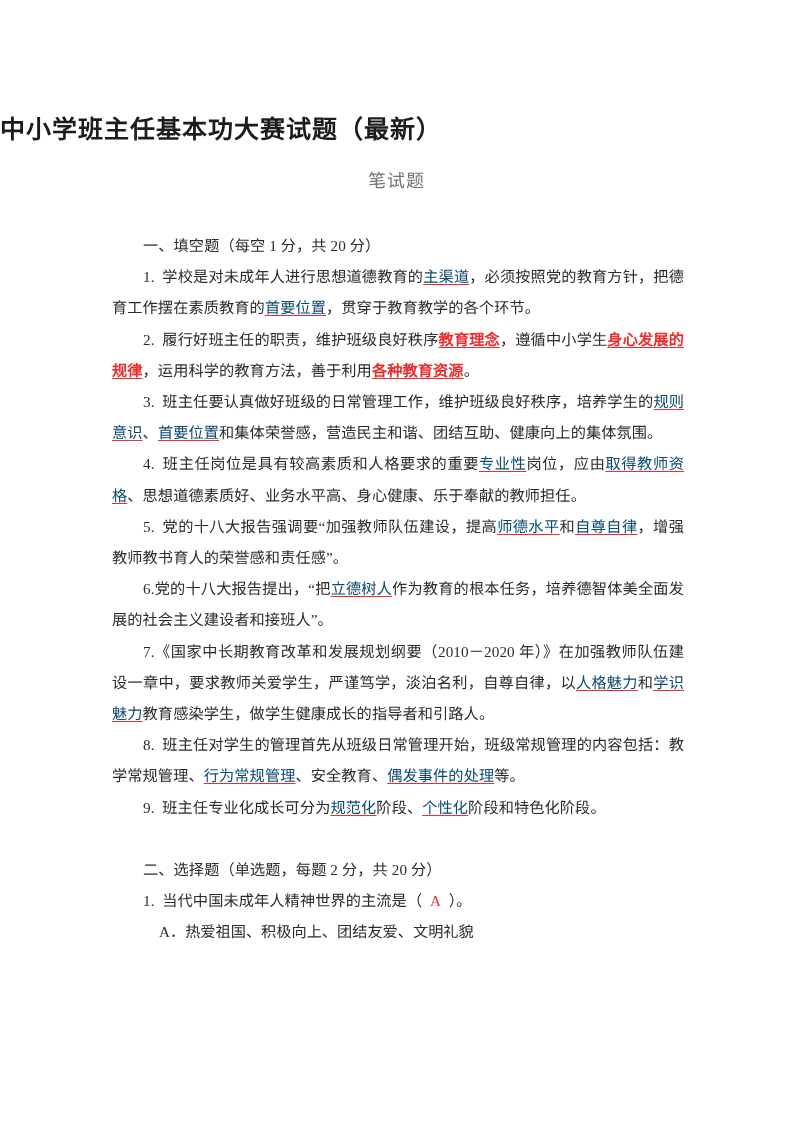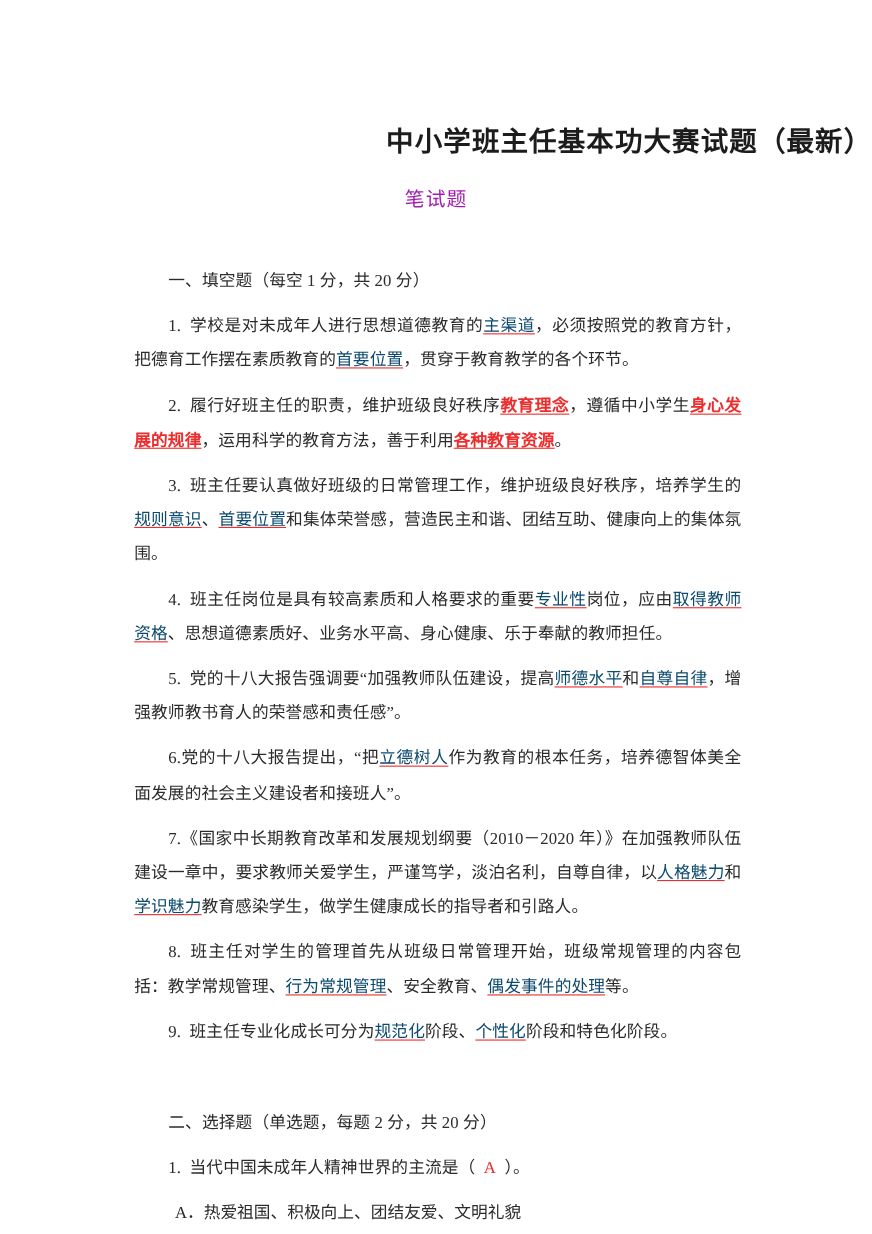--- a/index.html
+++ b/index.html
@@ -23,56 +23,56 @@
     inset: 0;
     background: #ffffff;
   }
 
   
   .doc-title {
     position: absolute;
     left: 0;
     right: 0;
     top: 96px;
-    text-align: right;
+    text-align: left;
     font-size: 25px;
     font-weight: bold;
     letter-spacing: 1px;
     color: #1c1c1c;
     line-height: 34px;
   }
 
   .doc-subtitle {
     position: absolute;
     left: 0;
     right: 0;
     top: 168px;
     text-align: center;
     font-size: 18px;
     font-weight: normal;
     letter-spacing: 1px;
-    color: #a21caf;
+    color: #737373;
     line-height: 26px;
   }
 
   
   .body-area {
     position: absolute;
     left: 112px;
     top: 230px;
     width: 572px;
   }
 
   .para {
     font-size: 15.2px;
     line-height: 31.2px;
     text-align: justify;
     text-justify: inter-ideograph;
     letter-spacing: 0.1px;
-    margin: 10px;
+    margin: 0;
     color: #2b2b2b;
   }
 
   .indent {
     text-indent: 31px;
   }
 
   .section-head {
     text-indent: 31px;
   }

